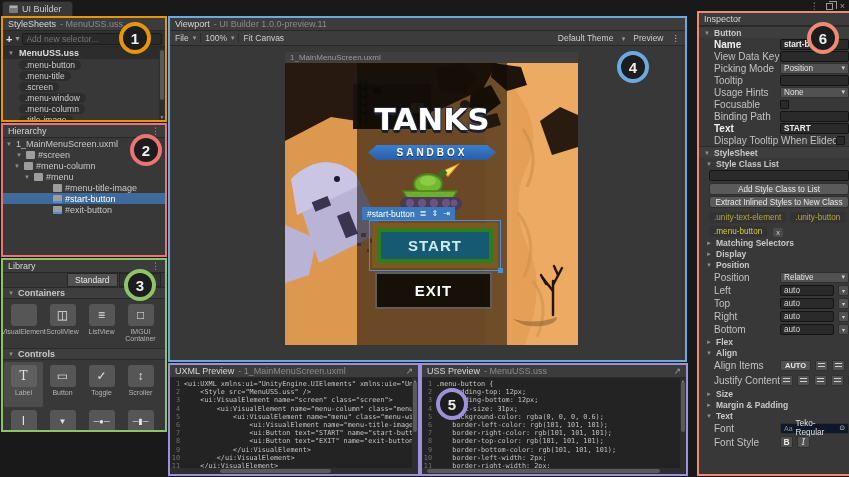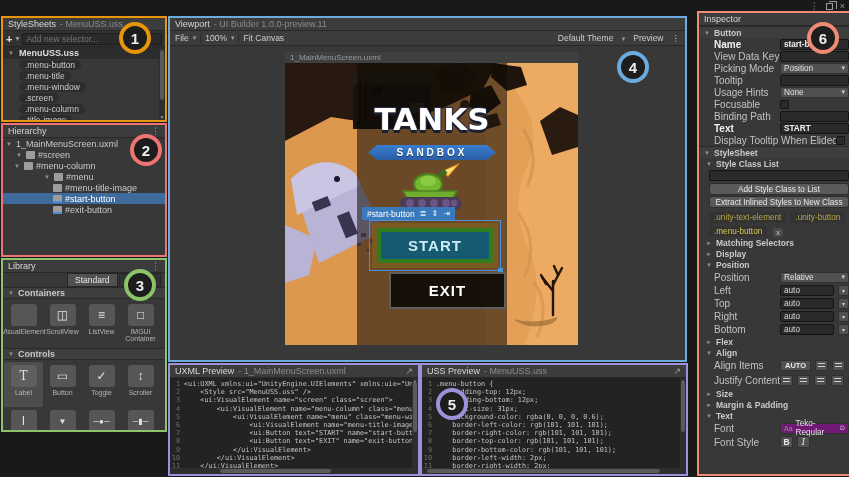--- a/index.html
+++ b/index.html
@@ -56,21 +56,21 @@
   .canvas-body{position:relative;width:293px;height:282px;overflow:hidden;background:#dd9850}
   .menu-overlay{position:absolute;left:72px;top:0;width:150px;height:282px;background:rgba(14,9,4,.55)}
   .game-title{position:absolute;left:72px;top:38px;width:150px;text-align:center;font-family:"DejaVu Sans",sans-serif;font-weight:900;font-size:31px;letter-spacing:0;color:#fff;-webkit-text-stroke:2px #232c42;paint-order:stroke fill;text-shadow:0 3px 0 #1a2030}
   .banner{position:absolute;left:83px;top:82px;width:128px;height:15px;background:linear-gradient(#3a7ecf,#2a5ea6);clip-path:polygon(7% 0,93% 0,100% 50%,93% 100%,7% 100%,0 50%);display:flex;align-items:center;justify-content:center;color:#fff;font-weight:bold;font-size:10px;letter-spacing:3px;text-shadow:0 1px 0 #17355e}
   .tag{position:absolute;left:77px;top:144px;height:13px;background:#3a79bb;display:flex;align-items:center;gap:5px;padding:0 5px;color:#fff;font-size:8.5px;white-space:nowrap}
   .tag .ti{font-size:8px;opacity:.95}
   .selbox{position:absolute;left:84px;top:157px;width:132px;height:51px;border:1px solid #4a90d9}
   .selbox .handle{position:absolute;right:-3px;bottom:-3px;width:5px;height:5px;background:#4a90d9}
   .start-btn{position:absolute;left:87px;top:160px;width:126px;height:45px;background:#7a5a20;padding:5px;cursor:pointer}
   .start-inner{width:100%;height:100%;border:4px solid #2f7d1e;background:#155a70;display:flex;align-items:center;justify-content:center;color:#cdeaf5;font-weight:bold;font-size:15px;letter-spacing:1px;font-family:"Liberation Sans",sans-serif}
-  .exit-btn{position:absolute;left:104px;top:209px;width:117px;height:37px;background:rgba(4,4,4,.82);border:2px solid #5e5e5e;display:flex;align-items:center;justify-content:center;color:#fff;font-weight:bold;font-size:15px;letter-spacing:1px}
+  .exit-btn{position:absolute;left:90px;top:209px;width:117px;height:37px;background:rgba(4,4,4,.82);border:2px solid #5e5e5e;display:flex;align-items:center;justify-content:center;color:#fff;font-weight:bold;font-size:15px;letter-spacing:1px}
   
   .code{position:absolute;top:13px;left:0;right:0;bottom:0;background:#232323;font-family:"DejaVu Sans Mono",monospace;font-size:6.8px;line-height:8.2px;overflow:hidden;padding-top:2px}
   .cl{display:flex;white-space:pre}
   .ln{width:14px;flex:none;text-align:right;padding-right:4px;color:#6f6f6f}
   .ct{color:#c4c4c4;white-space:pre}
   .hscroll{position:absolute;left:0;right:0;bottom:0;height:6px;background:#2e2e2e}
   .hscroll .thumb{position:absolute;top:1px;bottom:1px;background:#5a5a5a;border-radius:2px}
   .cvscroll{position:absolute;right:0;top:13px;bottom:6px;width:6px;background:#2e2e2e}
   .cvscroll .thumb{position:absolute;left:1px;right:1px;top:4px;height:55%;background:#5a5a5a;border-radius:2px}
   .cvscroll .ar{position:absolute;top:0;left:0;width:6px;text-align:center;font-size:5px;color:#9a9a9a}
@@ -98,20 +98,26 @@
   .ivscroll{position:absolute;right:0;top:13px;bottom:0;width:3px;background:#2e2e2e}
   .ivscroll .thumb{position:absolute;left:0;right:0;top:2px;height:40px;background:#5a5a5a}
   
   .badge{position:absolute;width:32px;height:32px;border-radius:50%;border-width:4px;border-style:solid;background:#1d1d1d;display:flex;align-items:center;justify-content:center;color:#efefef;font-size:15px;font-weight:bold;z-index:50}
 </style>
 </head>
 <body>
 
 <div class="root">
 
+  <div class="topbar">
+    <div class="doc-tab">
+      <span class="tabicon"></span>
+      <span>UI Builder</span>
+    </div>
+  </div>
   <div class="winctrl">
     <span>⋮</span>
     <span class="restore-sq"></span>
     <span>×</span>
   </div>
 
   <div class="panel" style="left:1px;top:16px;width:166px;height:106px;border-color:#e8950c">
     <div class="phead">
       <span>StyleSheets</span>
       <span class="sub">- MenuUSS.uss</span>
@@ -125,24 +131,24 @@
       <span class="caret">▼</span>
       <span>MenuUSS.uss</span>
     </div>
     <div class="sel-row">
         <span class="sel-pill">.menu-button</span>
       </div>
     <div class="sel-row">
         <span class="sel-pill">.menu-title</span>
       </div>
     <div class="sel-row">
+        <span class="sel-pill">.screen</span>
+      </div>
+    <div class="sel-row">
         <span class="sel-pill">.menu-window</span>
-      </div>
-    <div class="sel-row">
-        <span class="sel-pill">.screen</span>
       </div>
     <div class="sel-row">
         <span class="sel-pill">.menu-column</span>
       </div>
     <div class="sel-row">
         <span class="sel-pill">.title-image</span>
       </div>
 
     <div class="vscroll">
       <span class="thumb"></span>
@@ -162,21 +168,21 @@
     <div class="h-row" style="padding-left:12px">
       <span class="caret">▼</span>
       <span class="el-ic"></span>
       <span>#screen</span>
     </div>
     <div class="h-row" style="padding-left:10px">
       <span class="caret">▼</span>
       <span class="el-ic"></span>
       <span>#menu-column</span>
     </div>
-    <div class="h-row" style="padding-left:40px">
+    <div class="h-row" style="padding-left:20px">
       <span class="caret">▼</span>
       <span class="el-ic"></span>
       <span>#menu</span>
     </div>
     <div class="h-row" style="padding-left:50px">
       <span class="el-ic"></span>
       <span>#menu-title-image</span>
     </div>
     <div class="h-row selected" style="padding-left:50px">
       <span class="el-ic btn"></span>
@@ -573,21 +579,21 @@
       <div class="fold">
         <span class="caret">►</span>
         <span>Margin &amp; Padding</span>
       </div>
       <div class="fold">
         <span class="caret">▼</span>
         <span>Text</span>
       </div>
       <div class="irow" style="height:14px">
         <span class="l">Font</span>
-        <span class="dd" style="background:#701a75">
+        <span class="dd" style="background:#0f172a">
           <span style="color:#8f8f8f;padding-right:3px;font-size:7px">Aa</span>
           <span>Teko-Regular</span>
           <span class="arr">⊙</span>
         </span>
       </div>
       <div class="irow" style="height:14px">
         <span class="l">Font Style</span>
         <span class="fsb" style="font-weight:bold">B</span>
         <span class="fsb" style="font-style:italic;font-family:'DejaVu Serif',serif">I</span>
       </div>

